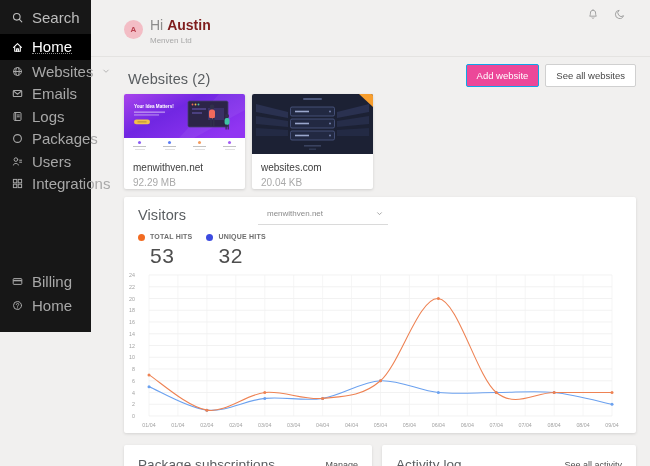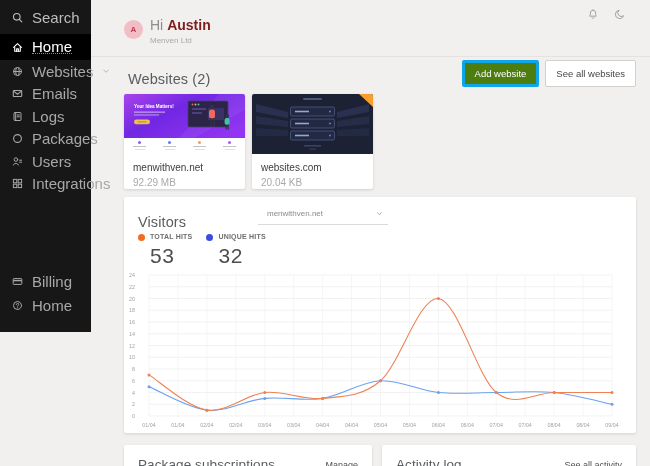--- a/index.html
+++ b/index.html
@@ -33,38 +33,38 @@
   .top-icons{position:absolute;right:24px;top:8px;display:flex;gap:15px;color:#9b9b9b}
   .top-icons svg{cursor:pointer}
 
   
   .websites{margin:10px 14px 0 33px}
   .sec-head{display:flex;align-items:flex-end;justify-content:space-between;height:20px}
   h2{font-size:14.5px;font-weight:400;color:#595d60;margin:0;padding-left:4px;letter-spacing:.1px}
   .btns{display:flex;gap:6px}
   .btn{font-size:9.5px;padding:5px 10px;border-radius:2px;cursor:pointer;
     font-family:"Liberation Sans","DejaVu Sans",sans-serif}
-  .btn-dark{background:#4d7c0f;color:#fff;border:3px solid #0ea5e9}
+  .btn-dark{background:#ec4899;color:#fff;border:1px solid #0ea5e9}
   .btn-light{background:#fff;color:#474747;border:1px solid #d0d0d0}
   .cards{display:flex;gap:7px;margin-top:7px}
   .site-card{width:121px;height:95px;background:#fff;border-radius:2px;
     box-shadow:0 1px 3px rgba(0,0,0,.14);cursor:pointer;overflow:hidden}
   .thumb svg{display:block}
   .featrow{height:16px;display:flex;justify-content:space-between;padding:3px 9px 0}
   .feat{display:flex;flex-direction:column;align-items:center;gap:1.5px}
   .fdot{width:3px;height:3px;border-radius:50%}
   .fl1{width:13px;height:1.5px;background:#c2c2c2}
   .fl2{width:10px;height:1.2px;background:#e1e1e1}
   .site-name{font-size:10px;color:#3d3d3d;margin:8px 9px 0}
   .site-size{font-size:10px;color:#a9a9a9;text-align:left;margin:4px 9px 0}
 
   
   .visitors-card{margin:8px 14px 0 33px;width:512px;height:236px;background:#fff;border-radius:2px;
     box-shadow:0 1px 3px rgba(0,0,0,.12);position:relative}
-  .visitors-card h2{position:absolute;left:14px;top:17px;padding:0}
+  .visitors-card h2{position:absolute;left:14px;top:10px;padding:0}
   .site-select{position:absolute;left:134px;top:7px;width:130px;border-bottom:1px solid #dadada;
     font-size:8px;color:#8a8a8a;padding:5px 5px 6px 9px;display:flex;
     justify-content:space-between;align-items:center;cursor:pointer}
   .legend{position:absolute;left:14px;top:36px;display:flex;gap:14px}
   .stat{display:flex;gap:5px}
   .dot{width:7px;height:7px;border-radius:50%;margin-top:1px;flex:none}
   .stat-label{font-size:7px;font-weight:700;color:#6d6d6d;letter-spacing:.2px}
   .stat-value{font-size:21px;color:#4e4e4e;font-weight:400;margin-top:4px;letter-spacing:.5px}
   #visitors-chart{position:absolute;left:0;top:72px}
   #visitors-chart text{font-size:5.3px;fill:#a2a2a2;font-family:"Liberation Sans","DejaVu Sans",sans-serif}

